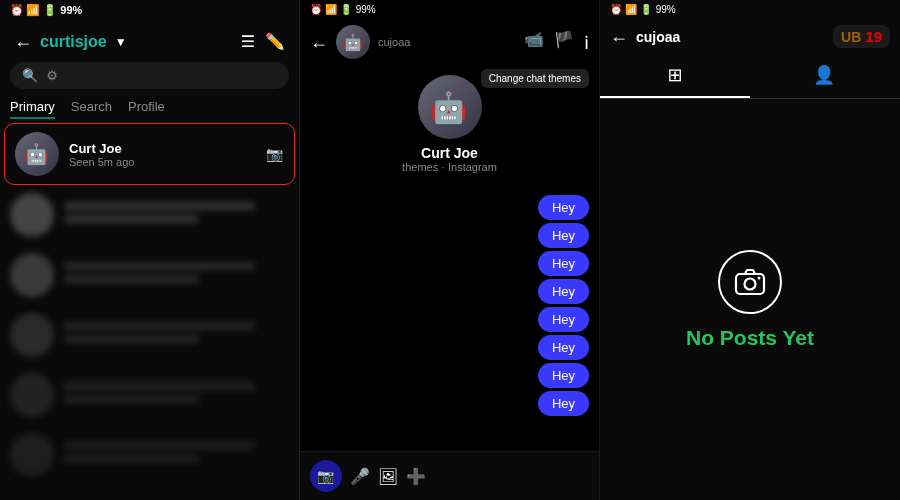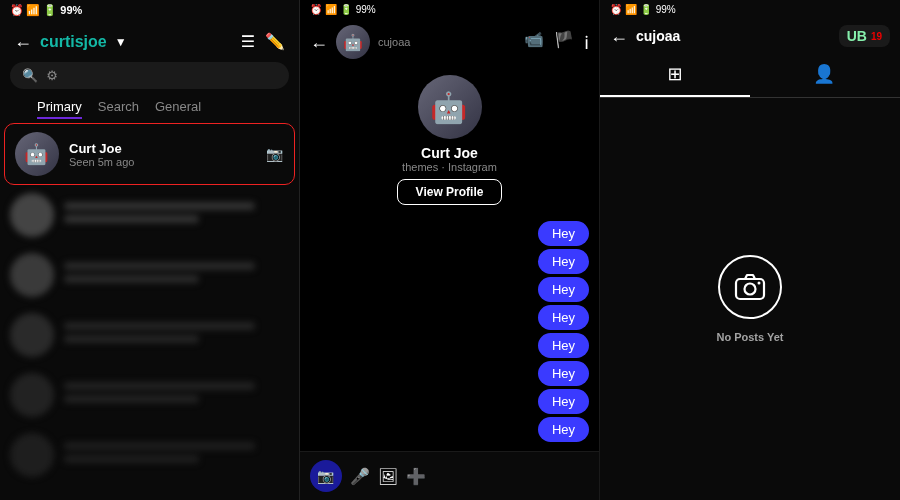--- a/index.html
+++ b/index.html
@@ -76,22 +76,21 @@
       gap: 16px;
     }
     .tab-item {
       color: #fff;
       font-size: 13px;
       font-weight: 500;
       cursor: pointer;
       padding-bottom: 3px;
     }
     .tab-item.active {
-      border-bottom: 2px solid #6d28d9;
-      margin-left: 27px;
+      border-bottom: 2px solid #0f766e;
     }
     .tab-item.inactive {
       color: #888;
     }
     .dm-list-content {
       flex: 1;
       overflow: hidden;
       position: relative;
     }
     .dm-item {
@@ -376,22 +375,22 @@
       height: 64px;
       border-radius: 50%;
       border: 2.5px solid #fff;
       display: flex;
       align-items: center;
       justify-content: center;
       color: #fff;
       font-size: 26px;
     }
     .no-posts-text {
-      color: #a3a3a3;
-      font-size: 11px;
+      color: #22c55e;
+      font-size: 21px;
       font-weight: 600;
     }
   </style>
 </head>
 <body>
 
 <div class="panel-dm-list">
 
   <div class="status-bar-left">
     <span style="font-weight:700;font-size:11px;">⏰ 📶 🔋 99%</span>
@@ -410,21 +409,21 @@
   </div>
 
   <div class="search-bar">
     <span style="color:#888;font-size:13px;">🔍</span>
     <span style="color:#888;font-size:13px;">⚙</span>
   </div>
 
   <div class="tabs-row">
     <span class="tab-item active">Primary</span>
     <span class="tab-item inactive">Search</span>
-    <span class="tab-item inactive">General</span>
+    <span class="tab-item inactive">Profile</span>
   </div>
 
   <div class="dm-list-content">
 
     <div class="dm-item highlighted">
       <div class="avatar-robot">🤖</div>
       <div class="dm-text-col">
         <div class="dm-name">Curt Joe</div>
         <div class="dm-sub">Seen 5m ago</div>
       </div>
@@ -483,24 +482,24 @@
       <div class="chat-header-sub">cujoaa</div>
     </div>
     <div class="chat-header-icons">
       <span style="cursor:pointer;">📹</span>
       <span style="cursor:pointer;">🏴</span>
       <span style="cursor:pointer;font-size:18px;">ℹ</span>
     </div>
   </div>
 
   <div class="chat-profile-section">
+    <div class="chat-theme-btn">Change chat themes</div>
     <div class="profile-avatar-large">🤖</div>
     <div class="profile-name">Curt Joe</div>
     <div class="profile-sub">themes · Instagram</div>
-    <button class="view-profile-btn">View Profile</button>
   </div>
 
   <div class="chat-messages">
     <div class="msg-bubble">Hey</div>
     <div class="msg-bubble">Hey</div>
     <div class="msg-bubble">Hey</div>
     <div class="msg-bubble">Hey</div>
     <div class="msg-bubble">Hey</div>
     <div class="msg-bubble">Hey</div>
     <div class="msg-bubble">Hey</div>
@@ -522,22 +521,22 @@
 
   <div class="profile-status-bar">
     <span style="font-size:10px;">⏰ 📶 🔋 99%</span>
   </div>
 
   <div class="profile-header">
     <span style="color:#fff;font-size:18px;cursor:pointer;">←</span>
     <span class="profile-header-username">cujoaa</span>
 
     <div style="background:#1a1a1a;border-radius:8px;padding:3px 8px;display:flex;align-items:center;gap:4px;">
-      <span style="color:#86efac;font-weight:900;font-size:14px;">UB</span>
-      <span style="color:#e00;font-weight:900;font-size:10px;">19</span>
+      <span style="color:#a16207;font-weight:900;font-size:14px;">UB</span>
+      <span style="color:#e00;font-weight:900;font-size:15px;">19</span>
     </div>
   </div>
 
   <div class="profile-tabs">
     <div class="profile-tab active">
       <span>⊞</span>
     </div>
     <div class="profile-tab inactive">
       <span>👤</span>
     </div>

